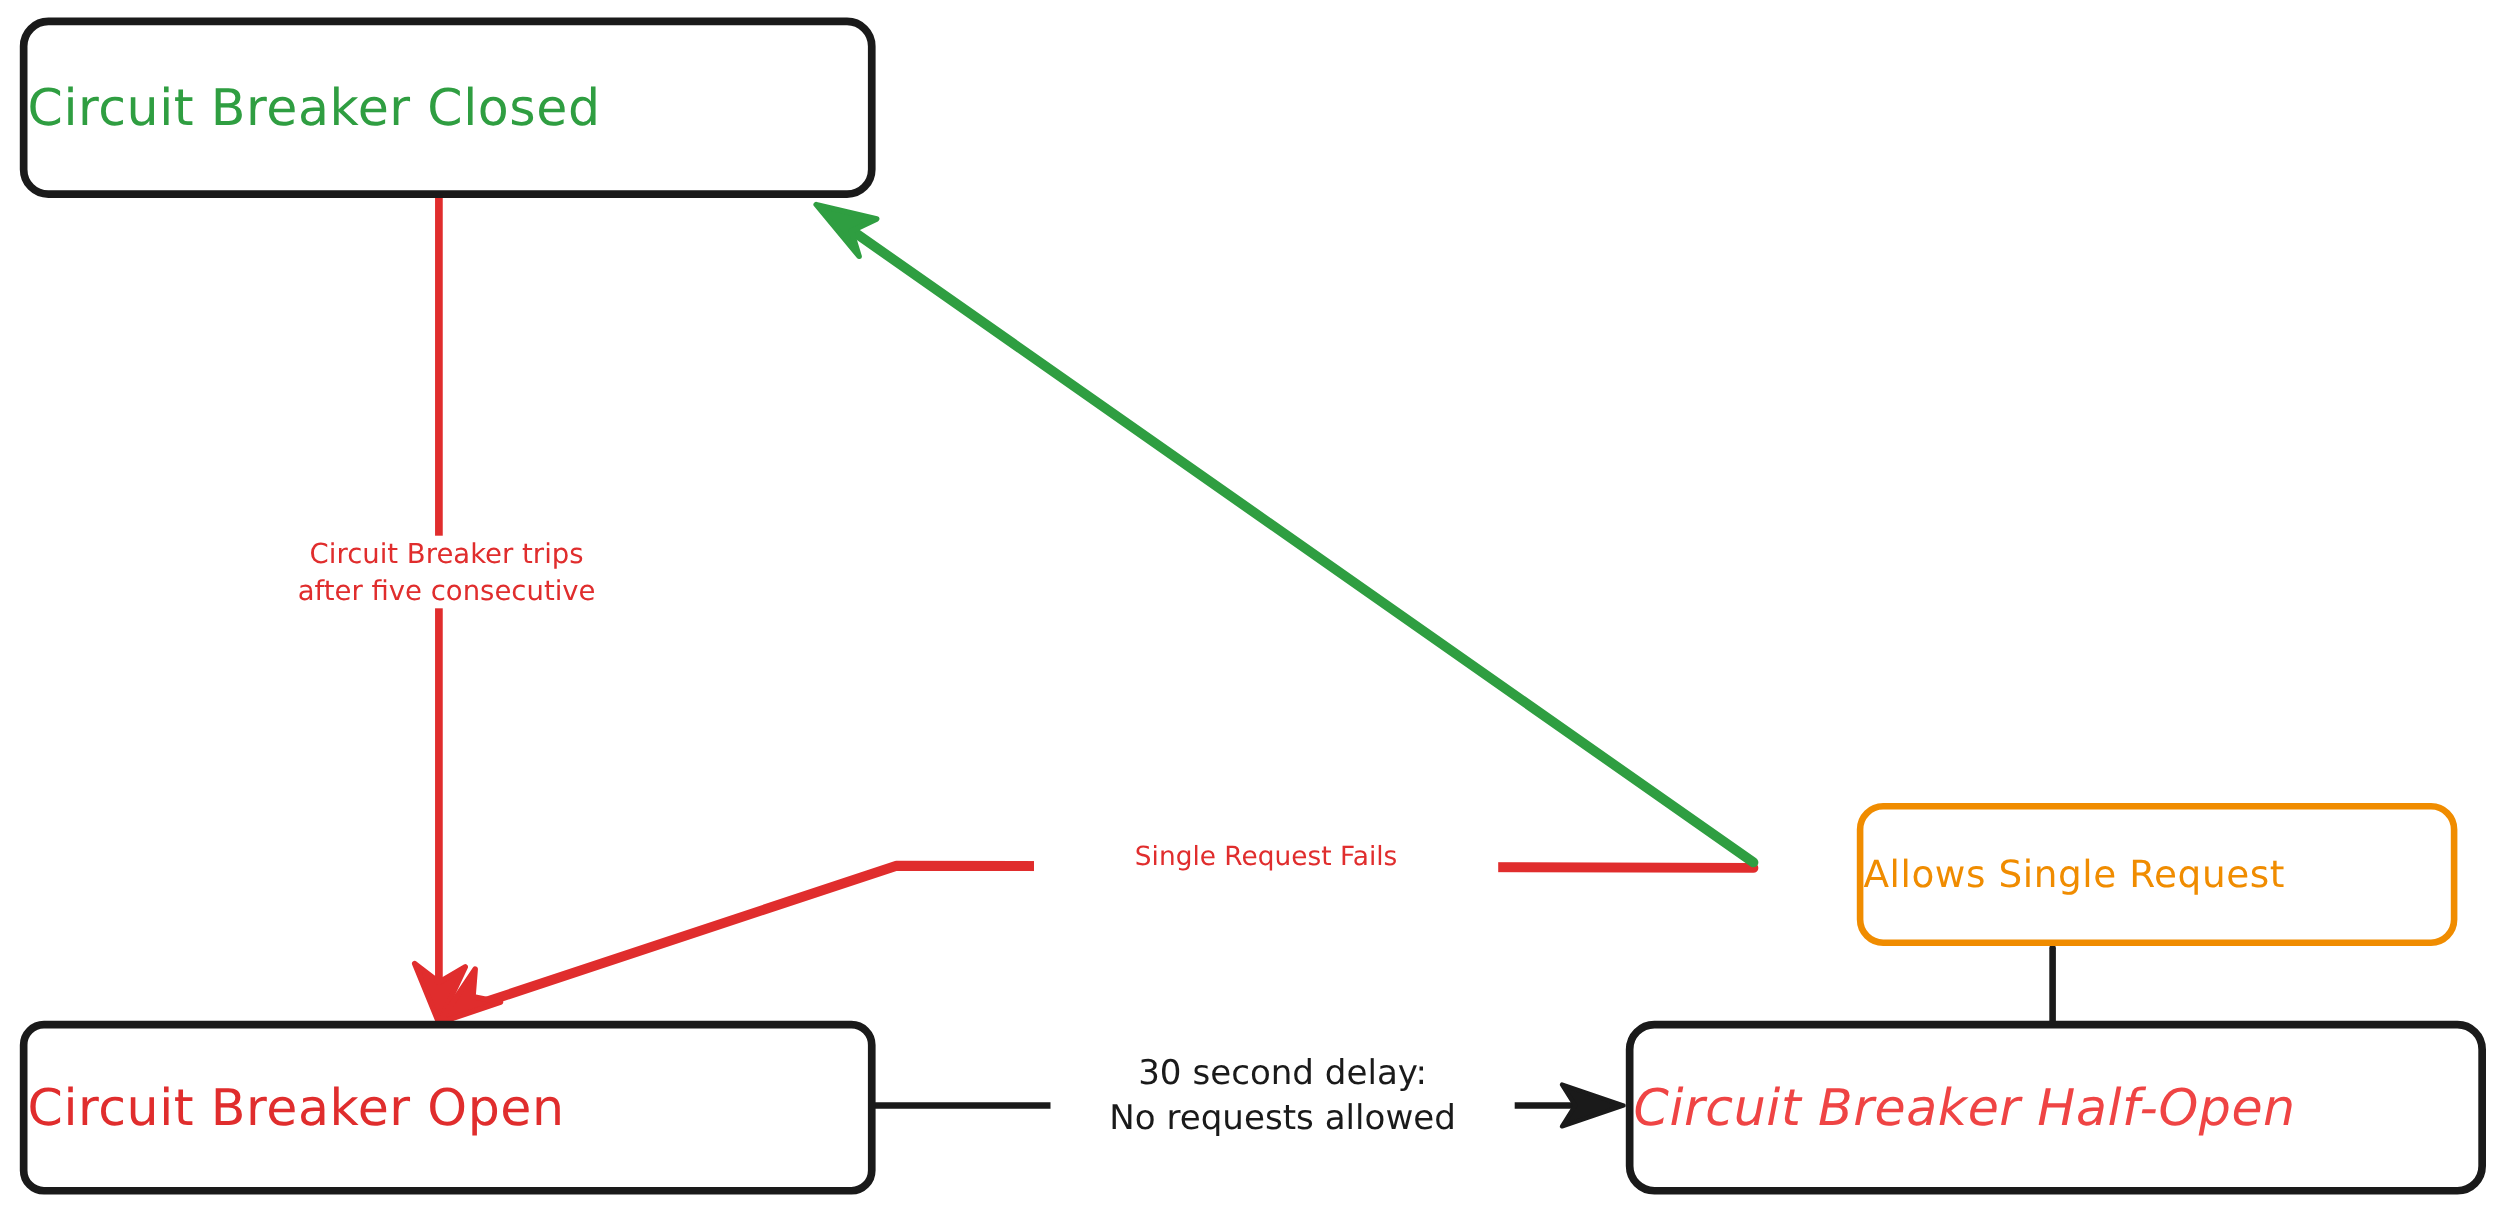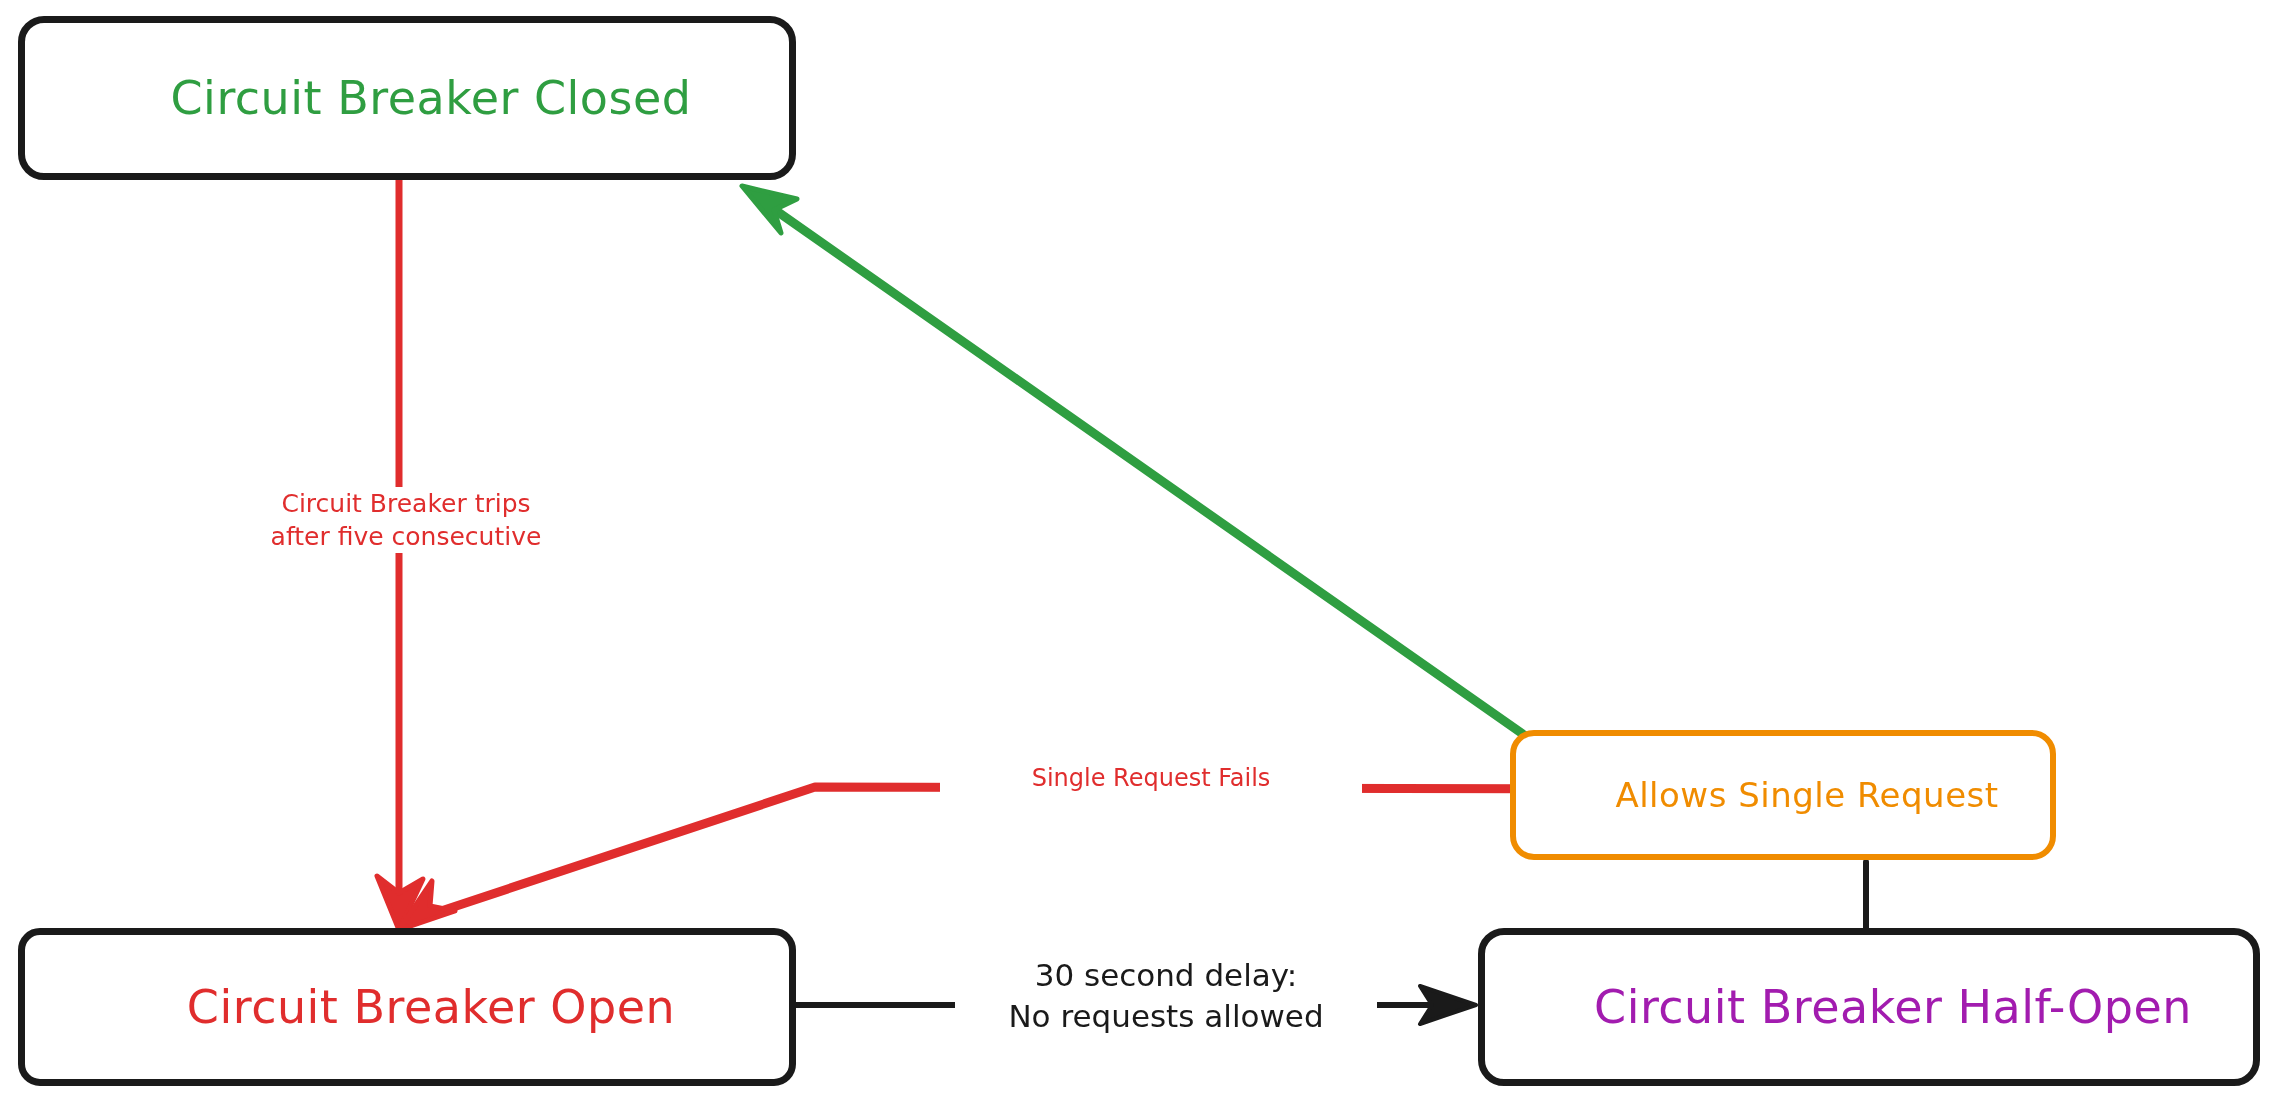--- a/index.html
+++ b/index.html
@@ -22,25 +22,23 @@
     left: 0;
     top: 0;
     width: 2272px;
     height: 1107px;
   }
   .node {
     position: absolute;
     box-sizing: border-box;
     display: flex;
     align-items: center;
-    justify-content: center;
     background: #ffffff;
     border-radius: 26px;
     z-index: 3;
-    padding-left: 48px;
   }
   .node-black {
     border: 7px solid #1a1a1a;
   }
   .node-orange {
     border: 6px solid #f08c00;
     border-radius: 24px;
   }
   .node-label {
     font-family: "DejaVu Sans", sans-serif;
@@ -50,22 +48,23 @@
   }
   .node-closed .node-label {
     color: #2f9e41;
     font-size: 46px;
   }
   .node-open .node-label {
     color: #e02d2d;
     font-size: 46px;
   }
   .node-halfopen .node-label {
-    color: #a21caf;
+    color: #ef4444;
     font-size: 46px;
+    font-style: italic;
   }
   .node-allows .node-label {
     color: #f08c00;
     font-size: 34px;
   }
   .edge-label {
     position: absolute;
     z-index: 4;
     background: #ffffff;
     font-family: "DejaVu Sans", sans-serif;
@@ -139,21 +138,21 @@
   </svg>
 
   <div class="node node-black node-closed" style="left:18px; top:16px; width:778px; height:164px;">
     <span class="node-label">Circuit Breaker Closed</span>
   </div>
 
   <div class="node node-black node-open" style="left:18px; top:928px; width:778px; height:158px;border-radius:22px;">
     <span class="node-label">Circuit Breaker Open</span>
   </div>
 
-  <div class="node node-orange node-allows" style="left:1510px; top:730px; width:546px; height:130px;">
+  <div class="node node-orange node-allows" style="left:1688px; top:730px; width:546px; height:130px;">
     <span class="node-label">Allows Single Request</span>
   </div>
 
   <div class="node node-black node-halfopen" style="left:1478px; top:928px; width:782px; height:158px;">
     <span class="node-label">Circuit Breaker Half-Open</span>
   </div>
 
   <div class="edge-label lbl-trip">
     <span class="line">Circuit Breaker trips</span>
     <span class="line">after five consecutive</span>

